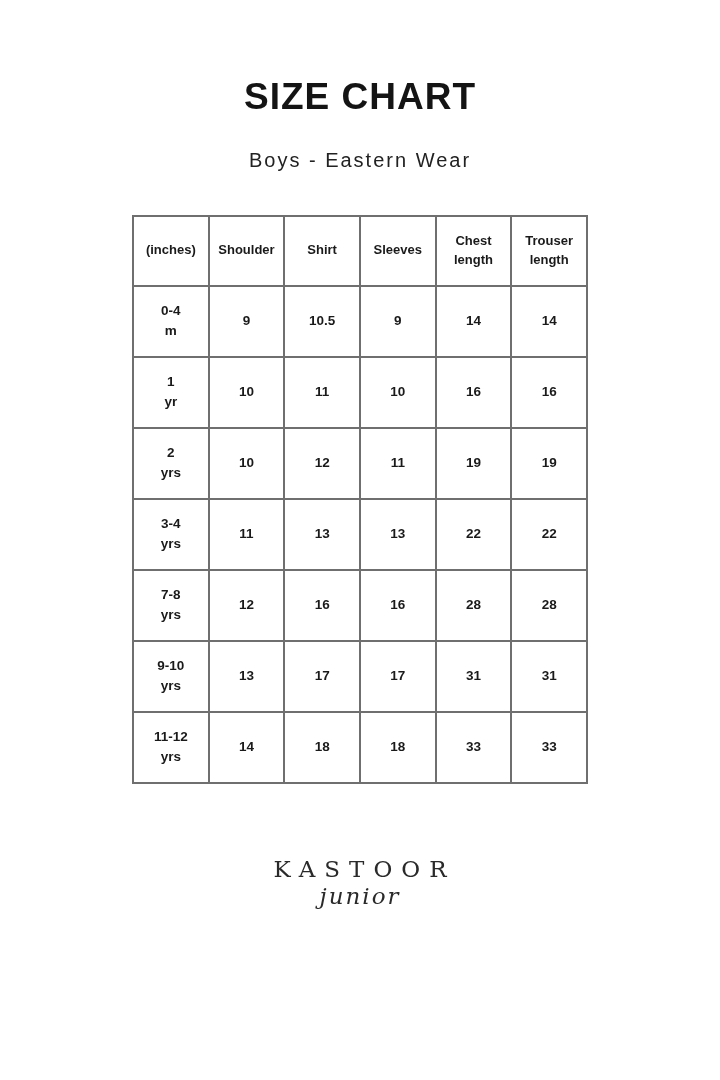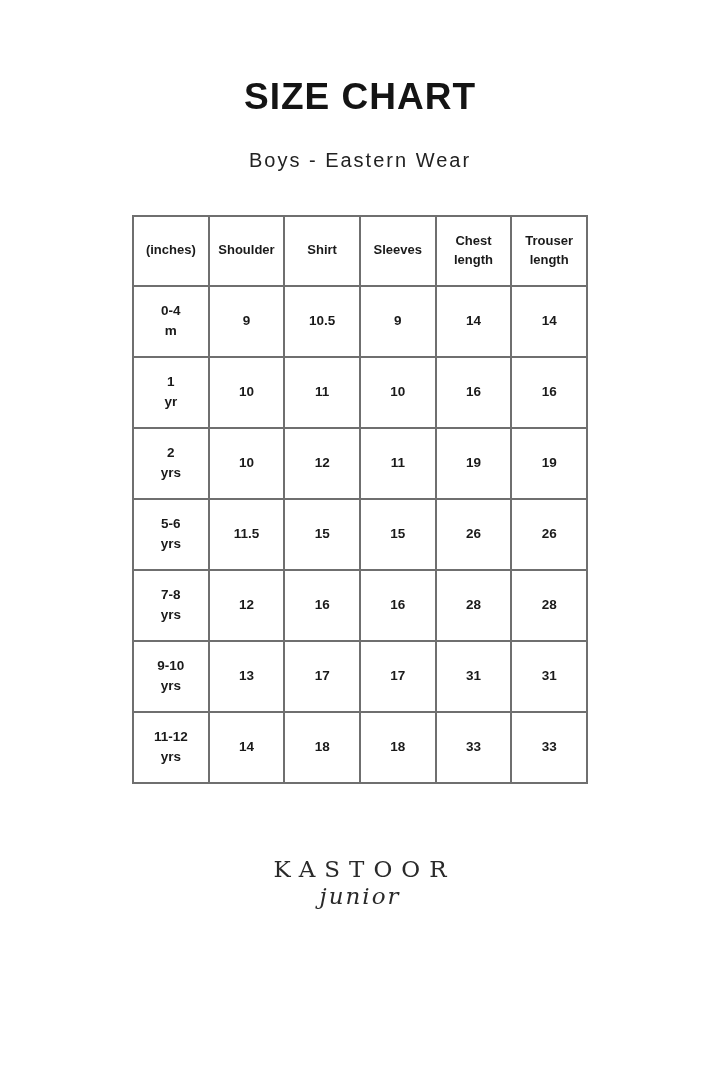--- a/index.html
+++ b/index.html
@@ -127,27 +127,27 @@
       <tr>
         <td class="size-cell">2
 yrs</td>
         <td>10</td>
         <td>12</td>
         <td>11</td>
         <td>19</td>
         <td>19</td>
       </tr>
       <tr>
-        <td class="size-cell">5-6
+        <td class="size-cell">3-4
 yrs</td>
-        <td>11.5</td>
-        <td>15</td>
-        <td>15</td>
-        <td>26</td>
-        <td>26</td>
+        <td>11</td>
+        <td>13</td>
+        <td>13</td>
+        <td>22</td>
+        <td>22</td>
       </tr>
       <tr>
         <td class="size-cell">7-8
 yrs</td>
         <td>12</td>
         <td>16</td>
         <td>16</td>
         <td>28</td>
         <td>28</td>
       </tr>

